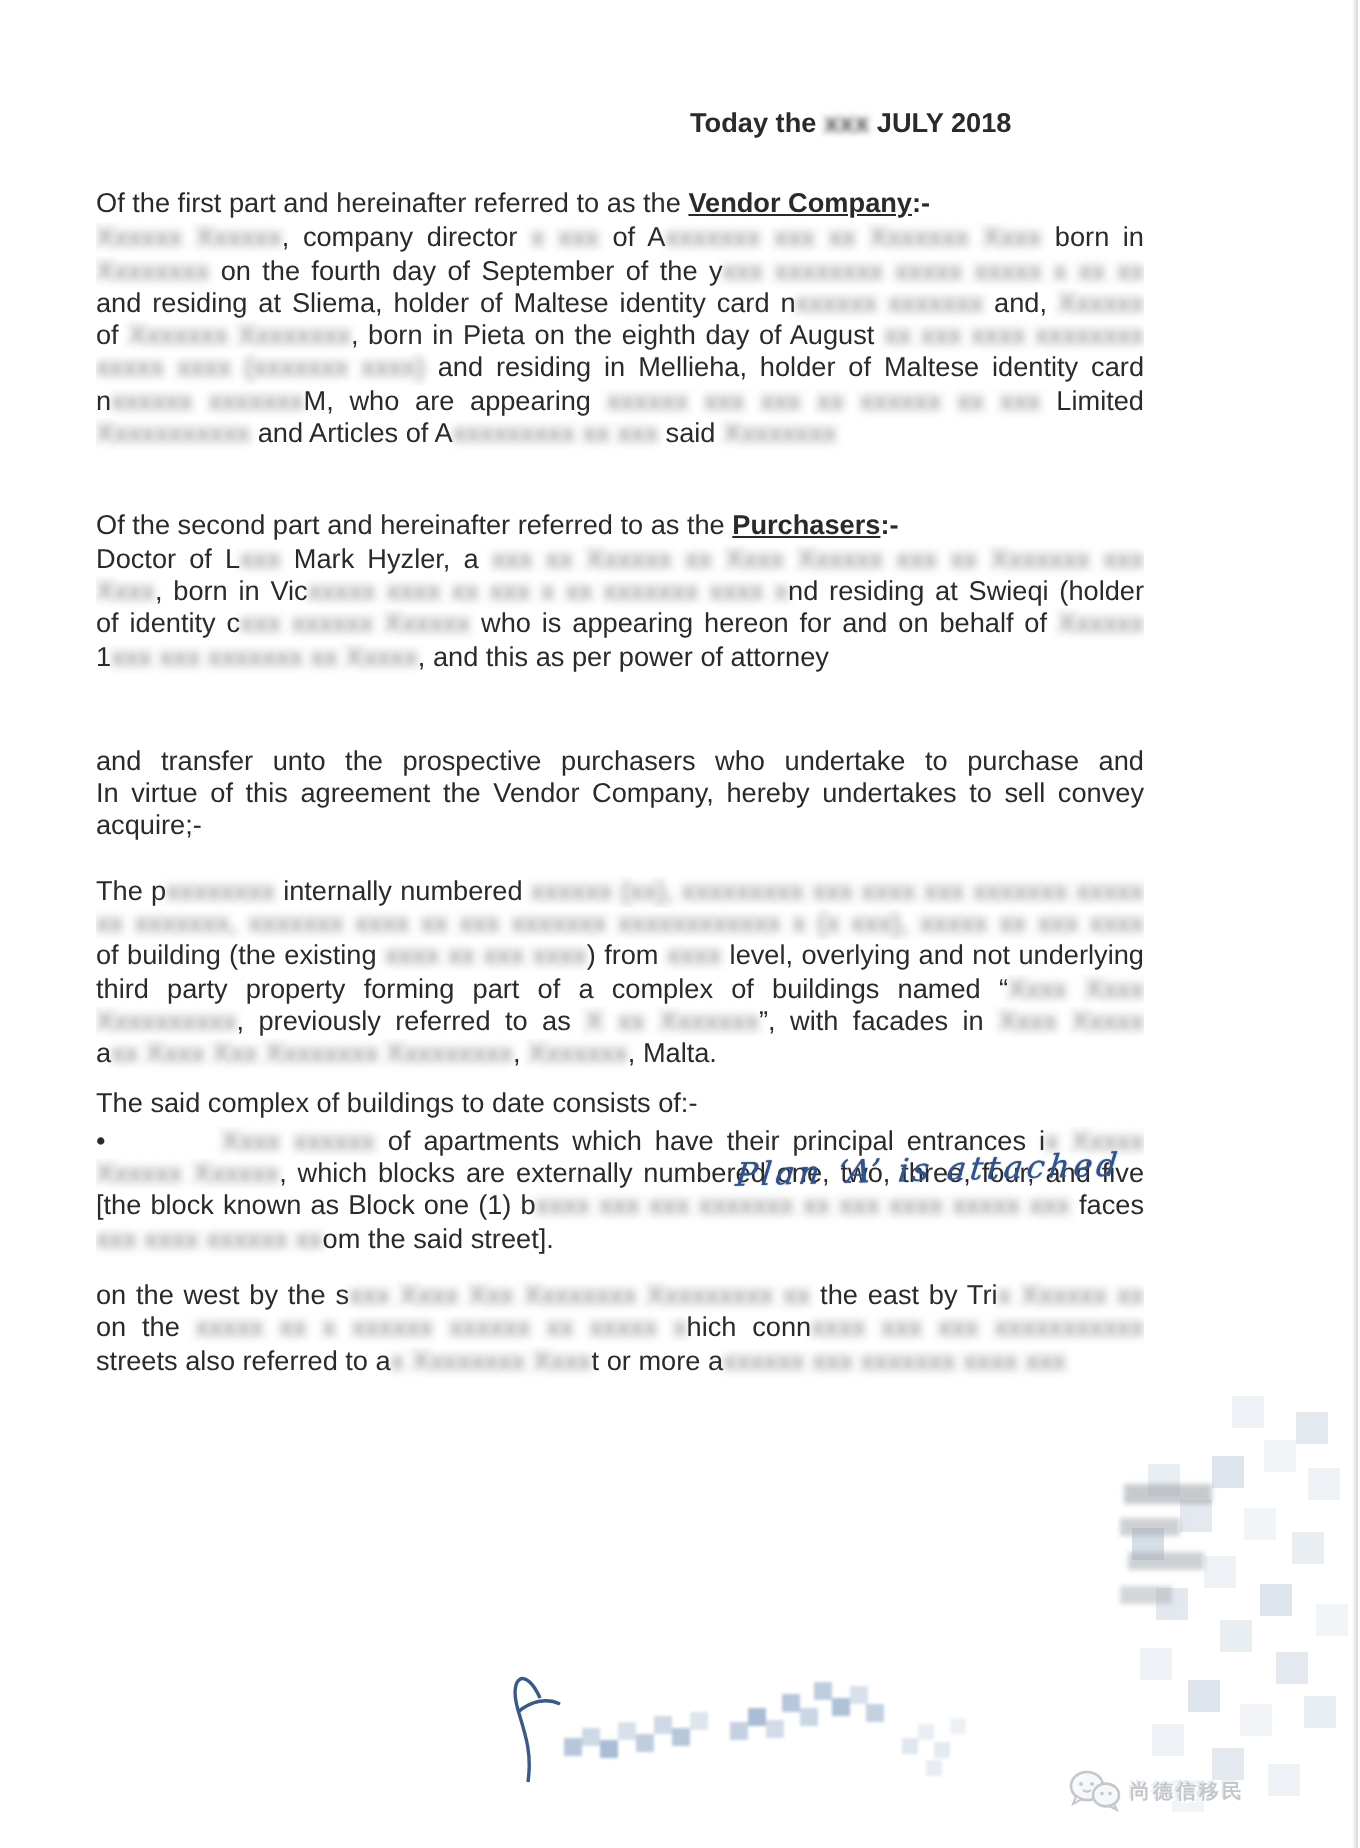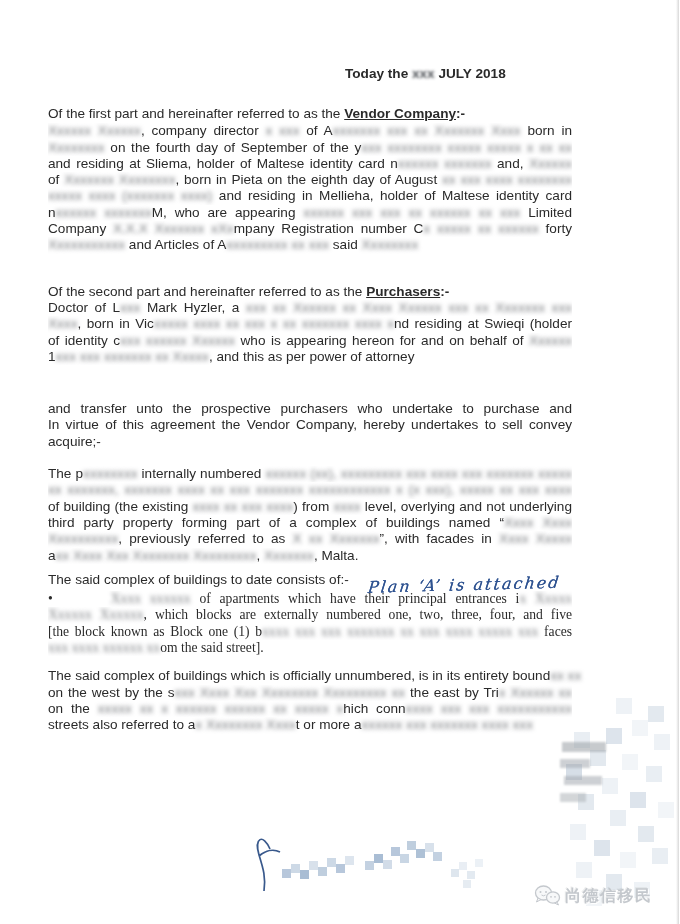--- a/index.html
+++ b/index.html
@@ -1,21 +1,21 @@
 <!DOCTYPE html>
 <html><head>
 <meta charset="utf-8">
 <style>
   html,body{margin:0;padding:0;background:#ffffff;}
   body{width:680px;height:924px;position:relative;overflow:hidden;
        font-family:"Liberation Sans", sans-serif;}
   .page{position:absolute;inset:0;background:#ffffff;}
   .page::after{content:"";position:absolute;top:0;bottom:0;right:1px;width:3px;
        background:linear-gradient(to right,#ffffff,#d8d8d8);}
-  .content{position:absolute;left:48px;top:12px;width:524px;color:#2a2a2a;
+  .content{position:absolute;left:48px;top:0;width:524px;color:#2a2a2a;
        font-size:13.6px;}
   .line{height:16.3px;line-height:16.3px;overflow:hidden;
        text-align:justify;text-align-last:justify;}
   .line.last{text-align-last:left;}
   .line.nowrap{white-space:nowrap;overflow:visible;text-align:left;text-align-last:left;}
   .rn{}
   .rb{font-weight:bold;}
   .rbu{font-weight:bold;text-decoration:underline;}
   .rr{color:transparent;text-shadow:0 0 4px rgba(104,107,112,0.92);}
   .rdb{font-weight:bold;color:transparent;text-shadow:0 0 3px rgba(62,66,72,0.95);}
@@ -25,30 +25,30 @@
   .p-date .line{text-align:left;text-align-last:left;height:17px;line-height:17px;}
   .p-h1{margin-top:24px;}
   .p-h1 .line,.p-h2 .line,.p-h3 .line{text-align:left;text-align-last:left;}
   .p-vendor{margin-top:1px;}
   .p-h2{margin-top:30px;}
   .p-purch{margin-top:0;}
   .p-agree{margin-top:36px;}
   .p-prem{margin-top:16px;}
   .p-h3{margin-top:8px;}
   .p-bul1{margin-top:4px;}
-  .p-bul2{margin-top:3px;font-family:Liberation Serif, serif;}
+  .p-bul2{margin-top:3px;}
   .p-bound{margin-top:12px;}
   
   .handwriting{position:absolute;left:368px;top:574px;width:290px;
        font-family:"DejaVu Serif", serif;font-style:italic;
        color:#2f5391;font-size:16px;letter-spacing:2px;white-space:nowrap;
        transform:rotate(-1.5deg) skewX(-8deg);text-shadow:0 0 0.6px #2f5391;}
   
-  .watermark{position:absolute;left:534px;top:884px;display:flex;align-items:flex-end;
-       color:#c4c8cd;font-size:16px;letter-spacing:1.5px;font-weight:bold;
+  .watermark{position:absolute;left:534px;top:884px;display:flex;align-items:center;
+       color:#c4c8cd;font-size:10px;letter-spacing:1.5px;font-weight:bold;
        text-shadow:1px 1px 0 #ffffff,-1px -1px 0 rgba(80,84,90,0.10);}
   .watermark svg{margin-right:4px;}
   .sig{position:absolute;left:237px;top:831px;}
   .mosaic{position:absolute;left:558px;top:698px;}
 </style>
 </head>
 <body>
 
 <div class="page">
   <div class="content" id="doc">
@@ -58,21 +58,20 @@
       <div class="block p-h1">
         <div class="line last"><span class="rn">Of the first part and hereinafter referred to as the </span><span class="rbu">Vendor Company</span><span class="rb">:-</span></div>
       </div>
       <div class="block p-vendor">
         <div class="line"><span class="rr">Xxxxxx Xxxxxx</span><span class="rn">, company director </span><span class="rr">x xxx</span><span class="rn"> of A</span><span class="rr">xxxxxxx xxx xx Xxxxxxx Xxxx</span><span class="rn"> born in</span></div>
         <div class="line"><span class="rr">Xxxxxxxx</span><span class="rn"> on the fourth day of September of the y</span><span class="rr">xxx xxxxxxxx xxxxx xxxxx x xx xx</span></div>
         <div class="line"><span class="rn">and residing at Sliema, holder of Maltese identity card n</span><span class="rr">xxxxxx xxxxxxx</span><span class="rn"> and, </span><span class="rr">Xxxxxx</span></div>
         <div class="line"><span class="rn">of </span><span class="rr">Xxxxxxx Xxxxxxxx</span><span class="rn">, born in Pieta on the eighth day of August </span><span class="rr">xx xxx xxxx xxxxxxxx</span></div>
         <div class="line"><span class="rr">xxxxx xxxx (xxxxxxx xxxx)</span><span class="rn"> and residing in Mellieha, holder of Maltese identity card</span></div>
         <div class="line"><span class="rn">n</span><span class="rr">xxxxxx xxxxxxx</span><span class="rn">M, who are appearing </span><span class="rr">xxxxxx xxx xxx xx xxxxxx xx xxx</span><span class="rn"> Limited Liability</span></div>
-        <div class="line"><span class="rn">Company </span><span class="rr">X.X.X Xxxxxxx xXx</span><span class="rn">mpany Registration number C</span><span class="rr">x xxxxx xx xxxxxx</span><span class="rn"> forty</span></div>
         <div class="line last"><span class="rr">Xxxxxxxxxxx</span><span class="rn"> and Articles of A</span><span class="rr">xxxxxxxxx xx xxx</span><span class="rn"> said </span><span class="rr">Xxxxxxxx</span></div>
       </div>
       <div class="block p-h2">
         <div class="line last"><span class="rn">Of the second part and hereinafter referred to as the </span><span class="rbu">Purchasers</span><span class="rb">:-</span></div>
       </div>
       <div class="block p-purch">
         <div class="line"><span class="rn">Doctor of L</span><span class="rr">xxx</span><span class="rn"> Mark Hyzler, a </span><span class="rr">xxx xx Xxxxxx xx Xxxx Xxxxxx xxx xx Xxxxxxx xxx</span></div>
         <div class="line"><span class="rr">Xxxx</span><span class="rn">, born in Vic</span><span class="rr">xxxxx xxxx xx xxx x xx xxxxxxx xxxx x</span><span class="rn">nd residing at Swieqi (holder</span></div>
         <div class="line"><span class="rn">of identity c</span><span class="rr">xxx xxxxxx Xxxxxx </span><span class="rn">who is appearing hereon for and on behalf of </span><span class="rr">Xxxxxx</span></div>
         <div class="line last"><span class="rn">1</span><span class="rr">xxx xxx xxxxxxx xx Xxxxx</span><span class="rn">, and this as per power of attorney</span></div>
@@ -93,21 +92,20 @@
       <div class="block p-h3">
         <div class="line last"><span class="rn">The said complex of buildings to date consists of:-</span></div>
       </div>
       <div class="block p-bul2">
         <div class="line"><span class="rn">•</span><span class="gap"></span><span class="rr">Xxxx xxxxxx</span><span class="rn"> of apartments which have their principal entrances i</span><span class="rr">x Xxxxx</span></div>
         <div class="line"><span class="rr">Xxxxxx Xxxxxx</span><span class="rn">, which blocks are externally numbered one, two, three, four, and five</span></div>
         <div class="line"><span class="rn">[the block known as Block one (1) b</span><span class="rr">xxxx xxx xxx xxxxxxx xx xxx xxxx xxxxx xxx</span><span class="rn"> faces</span></div>
         <div class="line last"><span class="rr">xxx xxxx xxxxxx xx</span><span class="rn">om the said street].</span></div>
       </div>
       <div class="block p-bound">
-        <div class="line nowrap"><span class="rn">The said complex of buildings which is officially unnumbered, is in its entirety bound</span><span class="rr">xx xx</span></div>
         <div class="line"><span class="rn">on the west by the s</span><span class="rr">xxx Xxxx Xxx Xxxxxxxx Xxxxxxxxx xx</span><span class="rn"> the east by Tri</span><span class="rr">x Xxxxxx xx</span></div>
         <div class="line"><span class="rn">on the </span><span class="rr">xxxxx xx x xxxxxx xxxxxx xx xxxxx x</span><span class="rn">hich conn</span><span class="rr">xxxx xxx xxx xxxxxxxxxxx</span></div>
         <div class="line last"><span class="rn">streets also referred to a</span><span class="rr">x Xxxxxxxx Xxxx</span><span class="rn">t or more a</span><span class="rr">xxxxxx xxx xxxxxxx xxxx xxx</span></div>
       </div>
     </div>
 
   <div class="handwriting">Plan ‘A’ is attached</div>
 
   <svg class="sig" width="250" height="68" viewBox="0 0 250 68">
     <defs>

